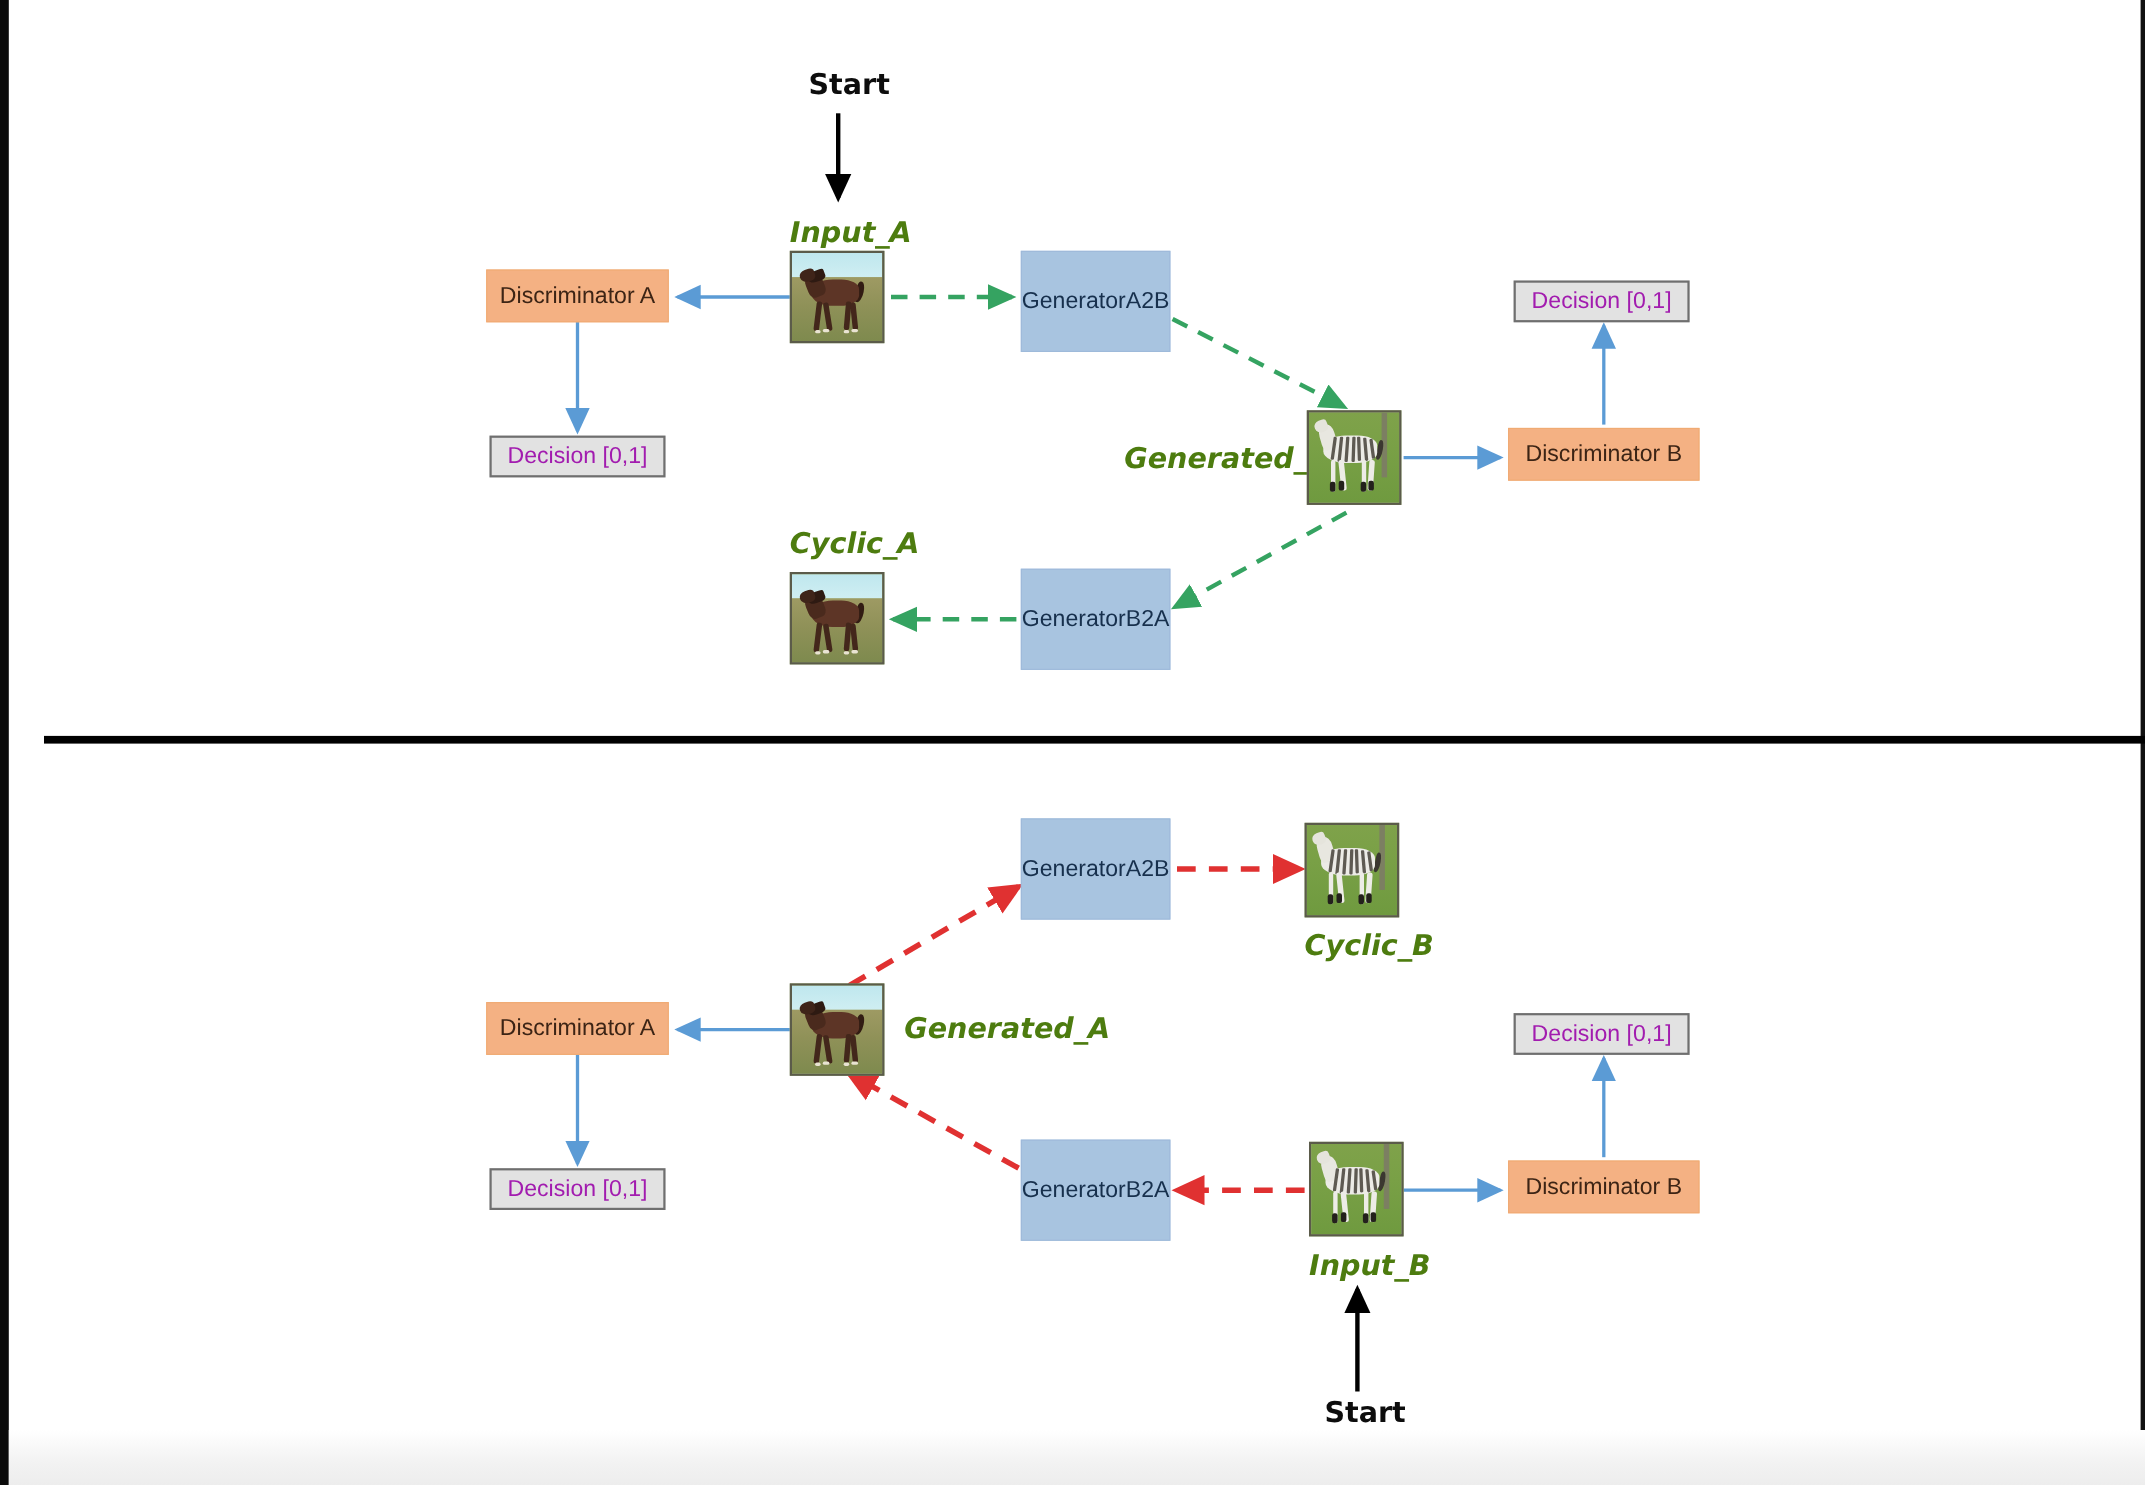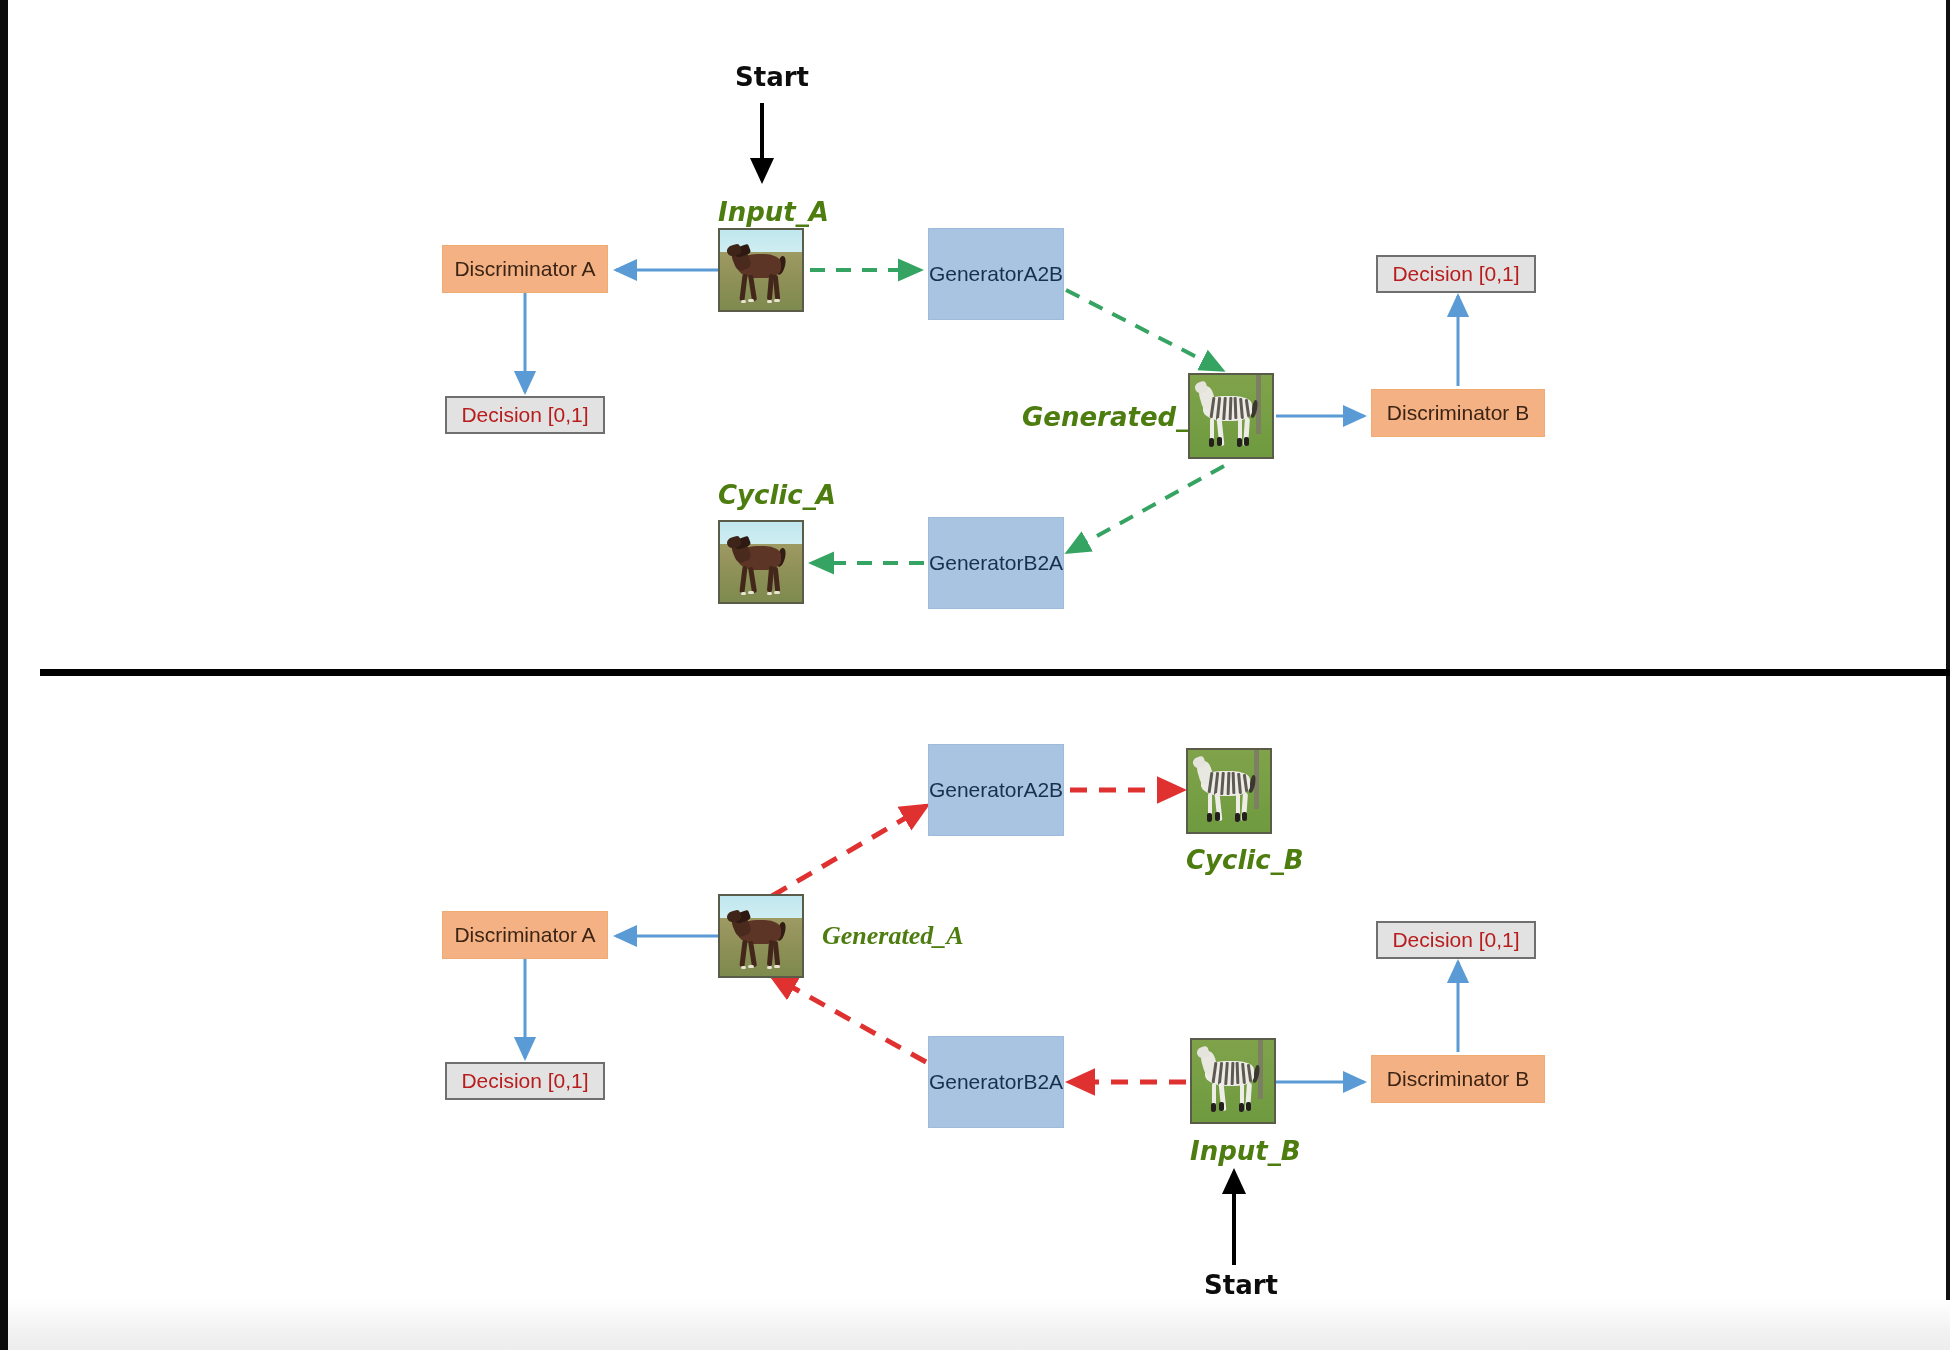--- a/index.html
+++ b/index.html
@@ -68,21 +68,21 @@
   .gen-box {
     background: #a8c4e0;
     border: 1px solid #9ebada;
     color: #17304d;
     font-size: 21px;
     line-height: 1.45;
   }
   .decision-box {
     background: #e2e2e2;
     border: 2px solid #6f6f6f;
-    color: #b91c1c;
+    color: #a21caf;
     font-size: 21px;
   }
 
   .photo {
     position: absolute;
     box-sizing: border-box;
     border: 2px solid #5b5b4a;
     overflow: hidden;
     background: #9fb37a;
   }
@@ -410,21 +410,21 @@
     <div class="leg l1"></div>
     <div class="leg l2"></div>
     <div class="leg l3"></div>
     <div class="leg l4"></div>
     <div class="hoof h1"></div>
     <div class="hoof h2"></div>
     <div class="hoof h3"></div>
     <div class="hoof h4"></div>
   </div>
 
-  <div class="label-italic" style="left:822px; top:921px;font-family:Liberation Serif, serif;">Generated_A</div>
+  <div class="label-italic" style="left:822px; top:921px;">Generated_A</div>
 
   <div class="node decision-box" style="left:1376px; top:921px; width:160px; height:38px;">Decision [0,1]</div>
 
   <div class="node decision-box" style="left:445px; top:1062px; width:160px; height:38px;">Decision [0,1]</div>
 
   <div class="node gen-box" style="left:928px; top:1036px; width:136px; height:92px;">
     <span>Generator</span>
     <span>B2A</span>
   </div>
 

